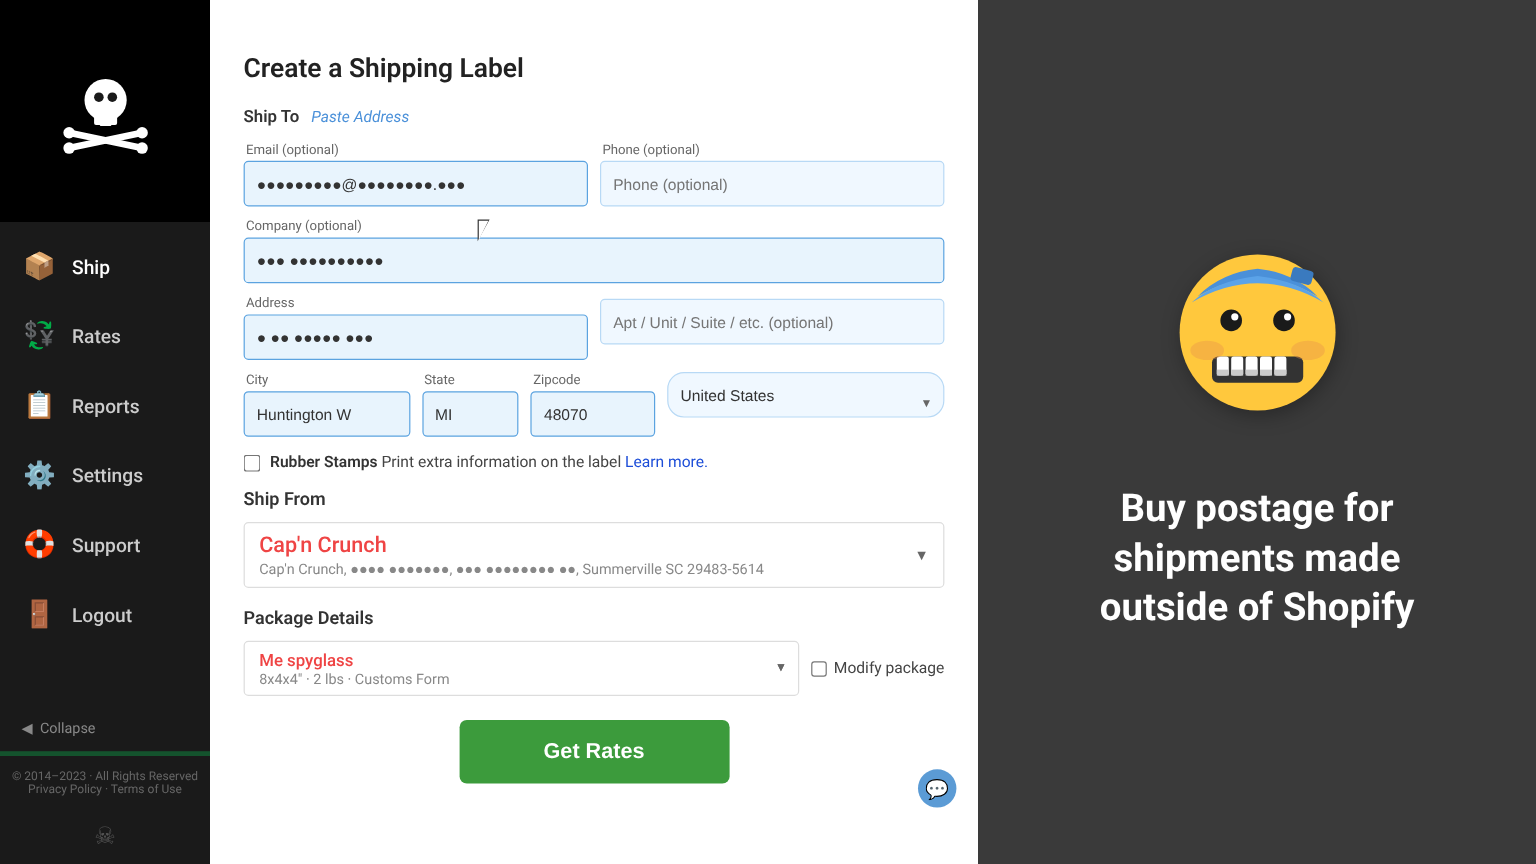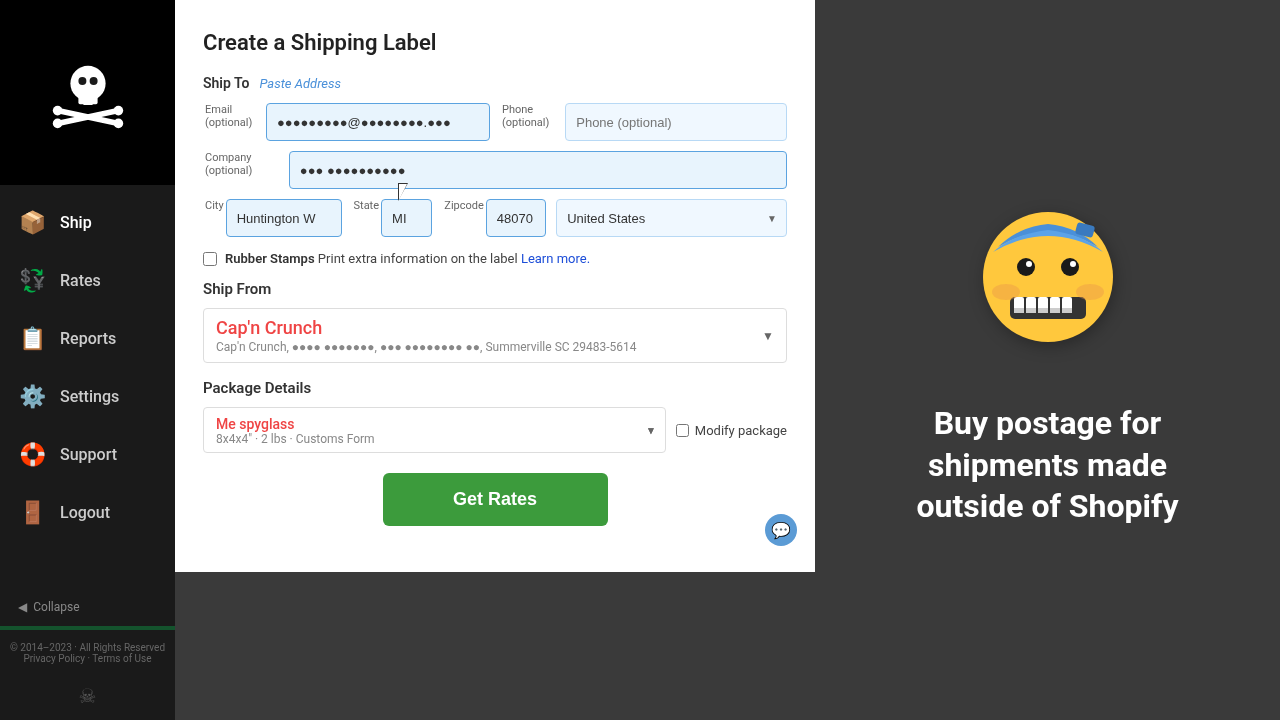--- a/index.html
+++ b/index.html
@@ -97,23 +97,23 @@
     .main-content {
       flex: 1;
       display: flex;
       background: #3a3a3a;
     }
 
     
     .form-panel {
       width: 640px;
       background: white;
-      padding: 30px 28px;
+      padding: 45px 28px;
       overflow-y: auto;
-      height: 572px;
+      height: 720px;
     }
 
     .page-title {
       font-size: 22px;
       font-weight: 600;
       color: #222;
       margin-bottom: 20px;
     }
 
     .section-header {
@@ -137,21 +137,21 @@
 
     .form-row {
       display: flex;
       gap: 10px;
       margin-bottom: 10px;
     }
 
     .form-field {
       flex: 1;
       display: flex;
-      flex-direction: row;
+      flex-direction: column;
     }
 
     .form-field label {
       font-size: 11px;
       color: #666;
       margin-bottom: 3px;
       padding: 0 2px;
     }
 
     .form-input {
@@ -166,21 +166,21 @@
       height: 38px;
     }
 
     .form-input.highlighted {
       background: #e8f4fd;
       border-color: #5ba3e0;
     }
 
     .form-select {
       border: 1.5px solid #b8d9f5;
-      border-radius: 4px;
+      border-radius: 14px;
       padding: 8px 10px;
       font-size: 13px;
       color: #333;
       background: #f0f8ff;
       outline: none;
       width: 100%;
       height: 38px;
       appearance: none;
       cursor: pointer;
     }
@@ -481,20 +481,30 @@
       </div>
     </div>
 
     <div class="form-row">
       <div class="form-field">
         <label>Company (optional)</label>
         <input class="form-input highlighted" type="text" value="●●● ●●●●●●●●●●" style="">
       </div>
     </div>
 
+    <div class="form-row">
+      <div class="form-field">
+        <label>Address</label>
+        <input class="form-input highlighted" type="text" value="● ●● ●●●●● ●●●" style="">
+      </div>
+      <div class="form-field">
+        <label></label>
+        <input class="form-input" type="text" placeholder="Apt / Unit / Suite / etc. (optional)" style="">
+      </div>
+    </div>
 
     <div class="form-row">
       <div class="form-field field-city">
         <label>City</label>
         <input class="form-input highlighted" type="text" value="Huntington W" style="">
       </div>
       <div class="form-field field-state">
         <label>State</label>
         <input class="form-input highlighted" type="text" value="MI" style="">
       </div>

